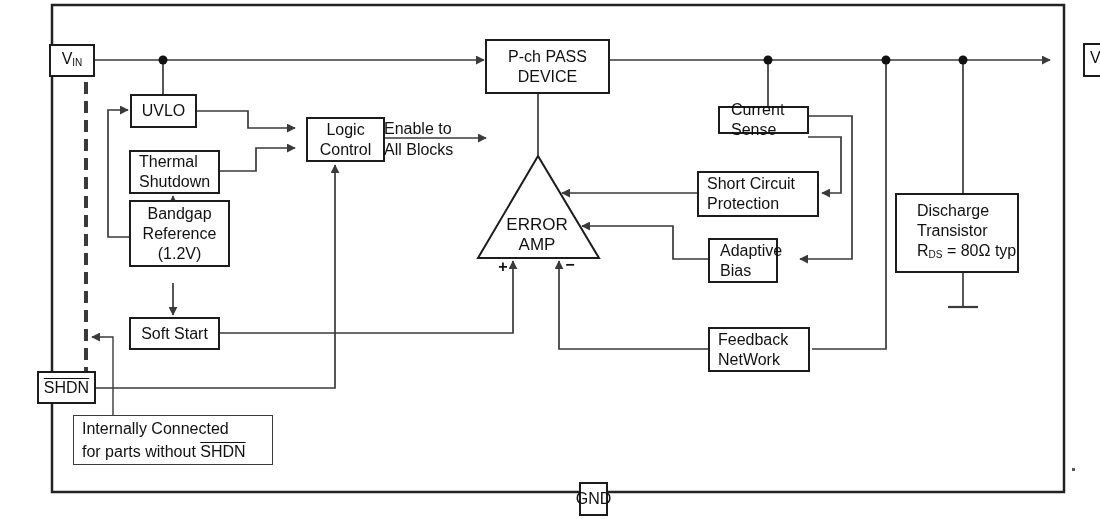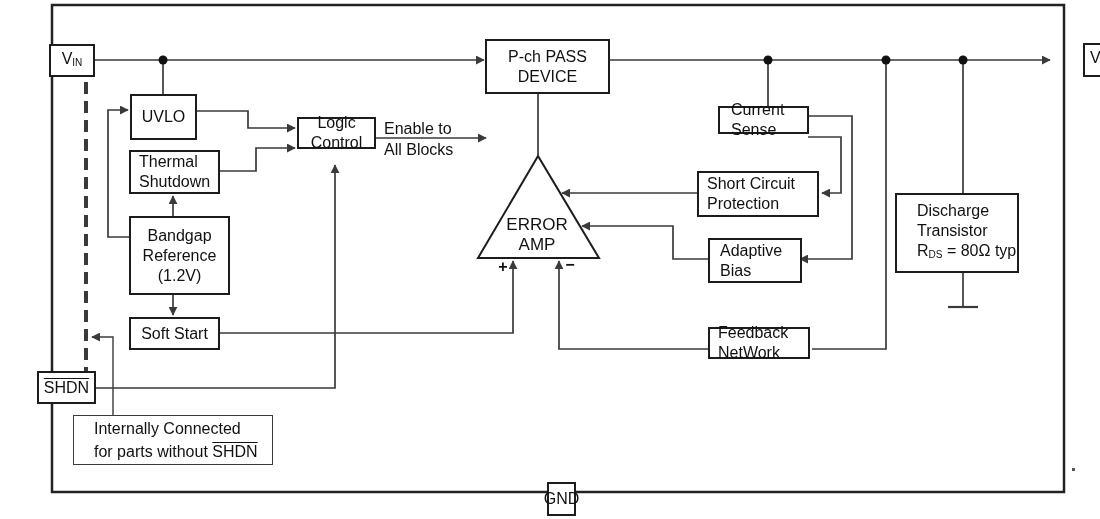--- a/index.html
+++ b/index.html
@@ -15,21 +15,21 @@
     font-size:16px; line-height:20px; color:#111;
   }
   .center{align-items:center; text-align:center;}
   .leftal{align-items:flex-start; text-align:left; padding-left:8px;}
   .pin{font-size:16px; line-height:16px;margin-left:31px;}
   .sub{font-size:10px; vertical-align:-2px; letter-spacing:0;}
   .over{text-decoration:overline;}
   .note{
     position:absolute; z-index:2; box-sizing:border-box;
     background:#fff; border:1.5px solid #3a3a3a;
-    font-size:16px; line-height:23px; padding:1px 20px; white-space:nowrap;
+    font-size:16px; line-height:23px; padding:1px 8px; white-space:nowrap;
   }
   .enable{
     position:absolute; z-index:2; font-size:16px; line-height:21px; white-space:nowrap;
   }
   .amptext{font-size:17px; fill:#111; font-family:"Liberation Sans",sans-serif;}
   .sign{font-size:16px; font-weight:bold; fill:#111; font-family:"Liberation Sans",sans-serif;}
   .straydot{position:absolute; z-index:2; width:3px; height:3px; background:#555;}
 </style>
 </head>
 <body>
@@ -111,40 +111,40 @@
 
   <div class="box center pin" style="left:18px;top:44px;width:46px;height:33px">
     <span><span>V</span><span class="sub">IN</span></span>
   </div>
   <div class="box center pin" style="left:1052px;top:43px;width:46px;height:34px">
     <span><span>V</span><span class="sub">OUT</span></span>
   </div>
   <div class="box center pin" style="left:6px;top:371px;width:59px;height:33px">
     <span class="over">SHDN</span>
   </div>
-  <div class="box center pin" style="left:516px;top:482px;width:29px;height:34px">
+  <div class="box center pin" style="left:548px;top:482px;width:29px;height:34px">
     <span>GND</span>
   </div>
 
-  <div class="box center" style="left:130px;top:94px;width:67px;height:46px">
+  <div class="box center" style="left:130px;top:94px;width:67px;height:34px">
     <span>UVLO</span>
   </div>
 
   <div class="box leftal" style="left:129px;top:150px;width:91px;height:44px">
     <span>Thermal</span>
     <span>Shutdown</span>
   </div>
 
-  <div class="box center" style="left:129px;top:216px;width:101px;height:79px">
+  <div class="box center" style="left:129px;top:200px;width:101px;height:67px">
     <span>Bandgap</span>
     <span>Reference</span>
     <span>(1.2V)</span>
   </div>
 
-  <div class="box center" style="left:297px;top:117px;width:79px;height:32px">
+  <div class="box center" style="left:306px;top:117px;width:79px;height:45px">
     <span>Logic</span>
     <span>Control</span>
   </div>
 
   <div class="box center" style="left:129px;top:317px;width:91px;height:33px">
     <span>Soft Start</span>
   </div>
 
   <div class="box center" style="left:485px;top:39px;width:125px;height:55px">
     <span>P-ch PASS</span>
@@ -154,26 +154,26 @@
   <div class="box leftal" style="left:718px;top:106px;width:91px;height:28px;padding-left:11px">
     <span>Current</span>
     <span>Sense</span>
   </div>
 
   <div class="box leftal" style="left:697px;top:171px;width:122px;height:46px">
     <span>Short Circuit</span>
     <span>Protection</span>
   </div>
 
-  <div class="box leftal" style="left:708px;top:238px;width:94px;height:45px;padding-left:10px">
+  <div class="box leftal" style="left:708px;top:238px;width:70px;height:45px;padding-left:10px">
     <span>Adaptive</span>
     <span>Bias</span>
   </div>
 
-  <div class="box leftal" style="left:708px;top:327px;width:102px;height:32px">
+  <div class="box leftal" style="left:708px;top:327px;width:102px;height:45px">
     <span>Feedback</span>
     <span>NetWork</span>
   </div>
 
   <div class="box leftal" style="left:895px;top:193px;width:124px;height:80px;padding-left:20px">
     <span>Discharge</span>
     <span>Transistor</span>
     <span><span>R</span><span class="sub">DS</span><span> = 80Ω typ</span></span>
   </div>
 

